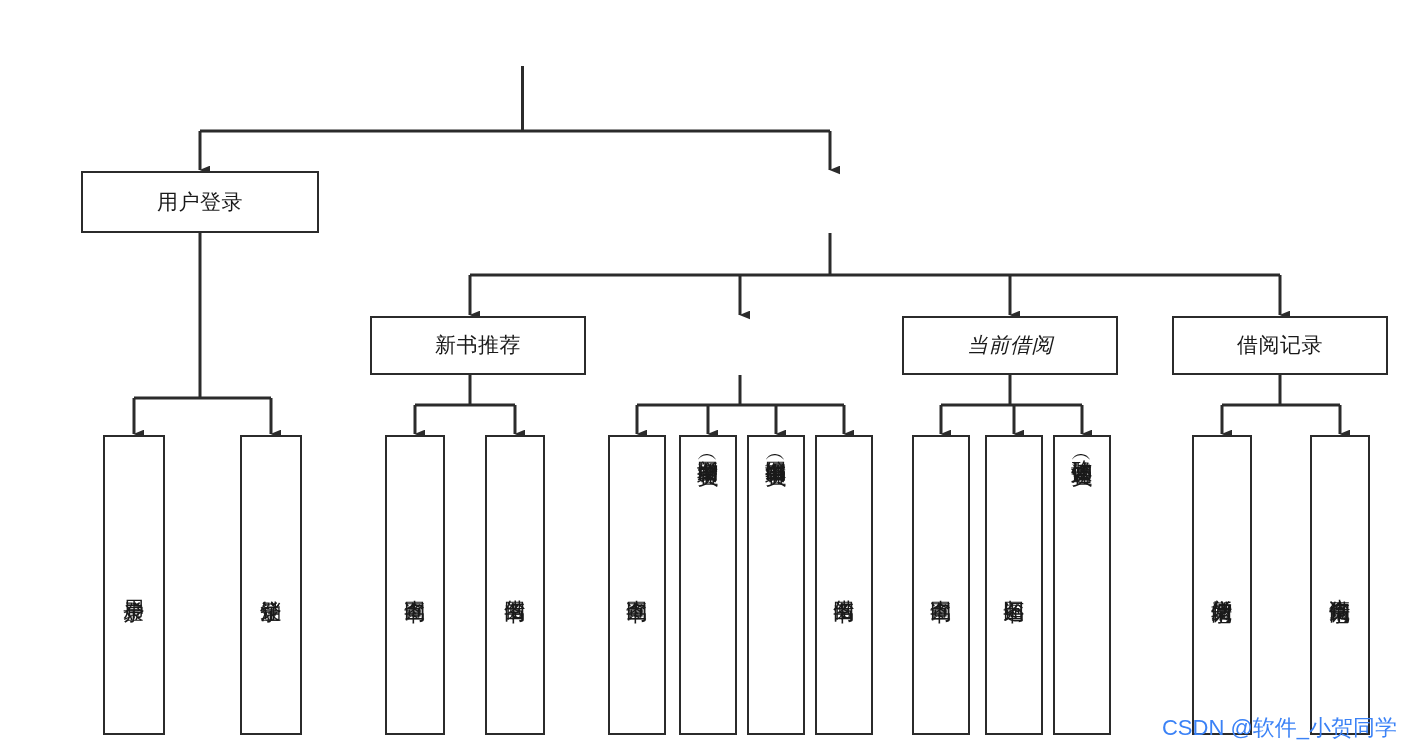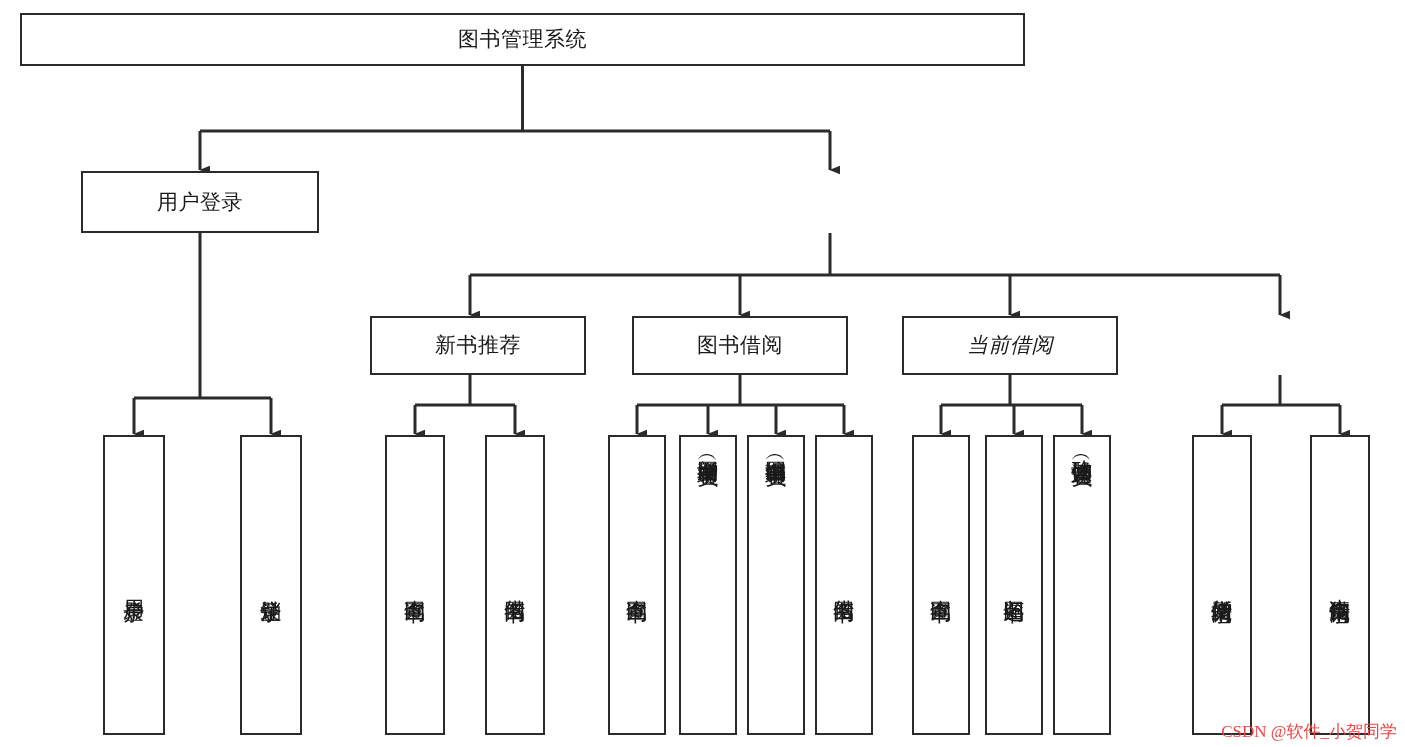--- a/index.html
+++ b/index.html
@@ -59,24 +59,24 @@
     padding-top: 6px;
   }
   .leaf-box.centered {
     align-items: center;
     padding-top: 0;
   }
   .watermark {
     position: absolute;
     right: 8px;
     bottom: 4px;
-    font-size: 17px;
-    color: #ef4444;
+    font-size: 22px;
+    color: #3b82f6;
     white-space: nowrap;
-    font-family: Liberation Serif, serif;
+    font-family: Liberation Sans, sans-serif;
   }
 </style>
 </head>
 <body>
 
 <div id="diagram-root">
 
   <svg class="diagram-canvas" viewBox="0 0 1405 747" xmlns="http://www.w3.org/2000/svg">
     <defs>
       <marker id="arrowhead" markerWidth="9" markerHeight="11" refX="4.5" refY="10.4" orient="auto" markerUnits="userSpaceOnUse">
@@ -113,36 +113,33 @@
         <line x1="941" y1="405" x2="941" y2="434" marker-end="url(#arrowhead)"></line>
         <line x1="1014" y1="405" x2="1014" y2="434" marker-end="url(#arrowhead)"></line>
         <line x1="1082" y1="405" x2="1082" y2="434" marker-end="url(#arrowhead)"></line>
         <line x1="1280" y1="375" x2="1280" y2="405"></line>
         <line x1="1222" y1="405" x2="1340" y2="405"></line>
         <line x1="1222" y1="405" x2="1222" y2="434" marker-end="url(#arrowhead)"></line>
         <line x1="1340" y1="405" x2="1340" y2="434" marker-end="url(#arrowhead)"></line>
       </g>
   </svg>
 
-  <div class="node-box" id="node-root" style="left: 20px; top: 13px; width: 1005px; height: 53px;">
-    <span class="node-label-h">图书管理系统</span>
-  </div>
 
   <div class="node-box" id="node-l2-0" style="left: 81px; top: 171px; width: 238px; height: 62px;">
     <span class="node-label-h">用户登录</span>
   </div>
 
   <div class="node-box" id="node-l3-0" style="left: 362px; top: 316px; width: 216px; height: 59px; margin-left: 8px;">
     <span class="node-label-h">新书推荐</span>
   </div>
-  <div class="node-box" id="node-l3-1" style="left: 632px; top: 316px; width: 216px; height: 59px;">
-    <span class="node-label-h">图书借阅</span>
-  </div>
   <div class="node-box" id="node-l3-2" style="left: 902px; top: 316px; width: 216px; height: 59px; font-style: italic;">
     <span class="node-label-h">当前借阅</span>
+  </div>
+  <div class="node-box" id="node-l3-3" style="left: 1172px; top: 316px; width: 216px; height: 59px;">
+    <span class="node-label-h">借阅记录</span>
   </div>
 
   <div class="node-box leaf-box centered" id="node-leaf-0" style="left: 103px; top: 435px; width: 62px; height: 300px;">
     <span class="node-label-v">用户登录</span>
   </div>
   <div class="node-box leaf-box centered" id="node-leaf-1" style="left: 240px; top: 435px; width: 62px; height: 300px;">
     <span class="node-label-v">注销登录</span>
   </div>
   <div class="node-box leaf-box centered" id="node-leaf-2" style="left: 385px; top: 435px; width: 60px; height: 300px;">
     <span class="node-label-v">查询图书</span>

